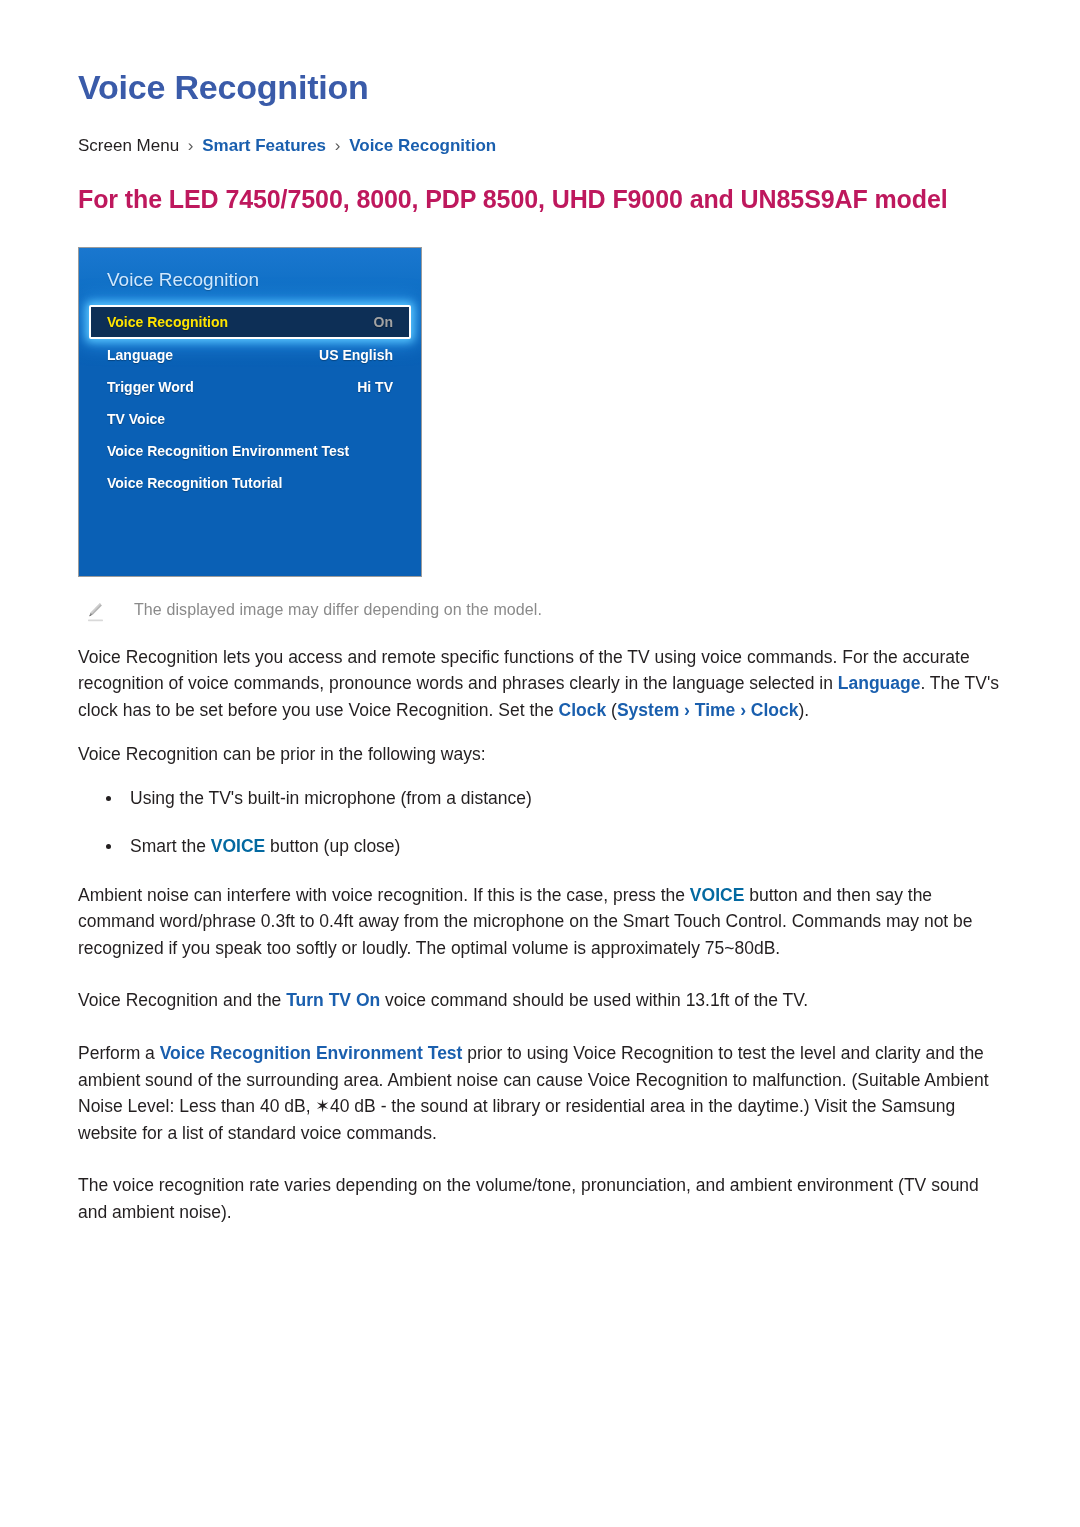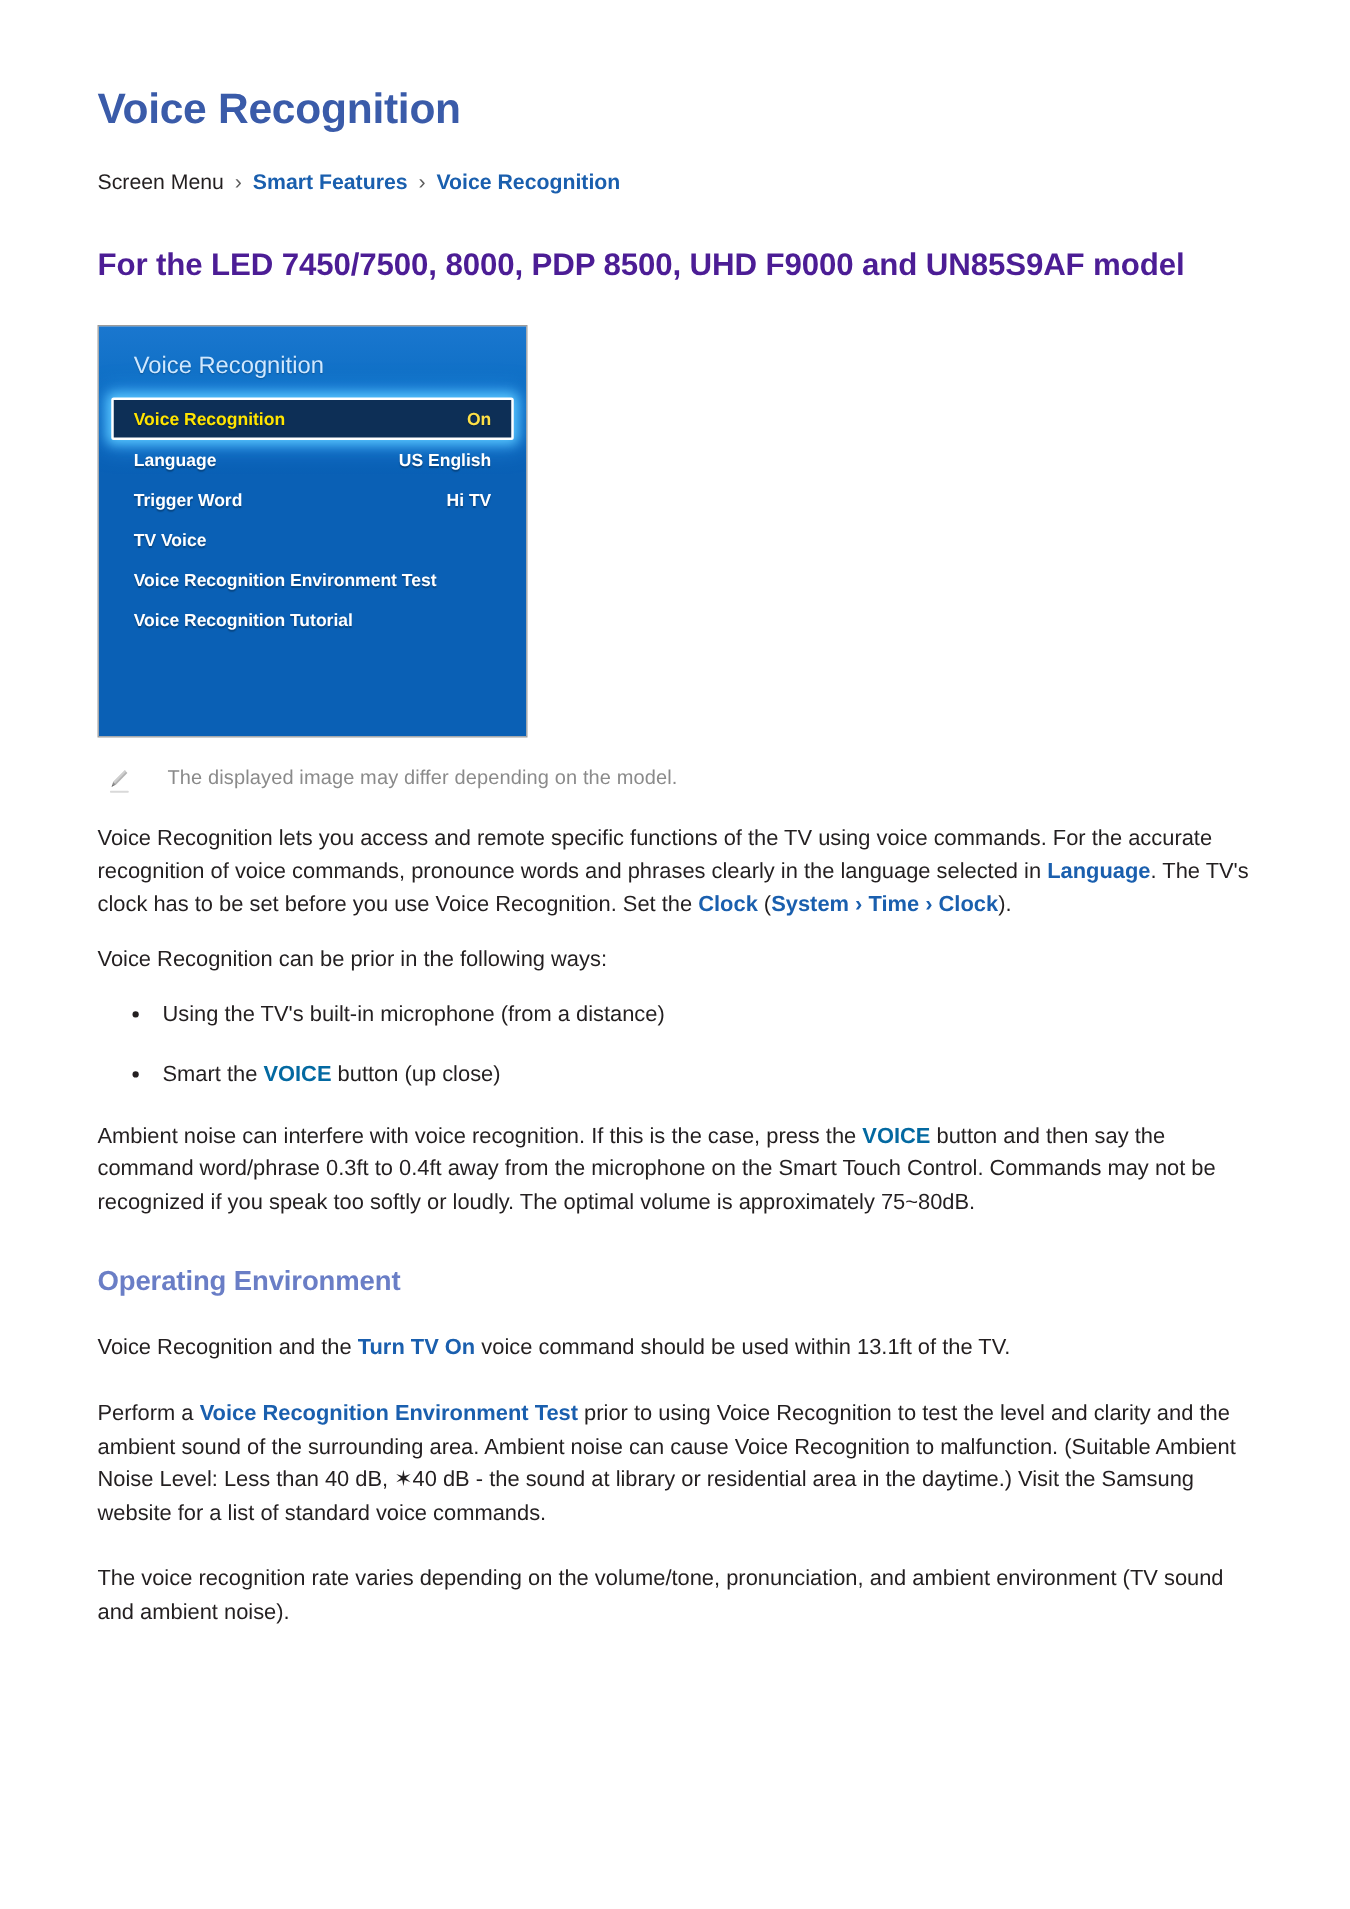--- a/index.html
+++ b/index.html
@@ -43,24 +43,24 @@
     color: #1a5fae;
     font-weight: bold;
   }
   .breadcrumb .sep {
     color: #5c5c5c;
     padding: 0 4px;
   }
 
   
   .model-heading {
-    margin-top: 38px;
+    margin-top: 25px;
     font-size: 25px;
     font-weight: bold;
-    color: #4c1d95;
+    color: #be185d;
     line-height: 1.38;
     max-width: 880px;
     letter-spacing: -0.1px;
   }
 
   
   .tv-panel {
     margin-top: 30px;
     width: 344px;
     height: 330px;
@@ -98,21 +98,21 @@
     background: #0d2f56;
     border: 2px solid #ffffff;
     border-radius: 2px;
     color: #ffe400;
     height: 34px;
     box-shadow: 0 0 9px 3px rgba(90, 200, 255, 0.95),
                 0 0 18px 6px rgba(60, 170, 255, 0.55);
     padding: 0 16px;
   }
   .tv-row.selected .tv-row-value {
-    color: #fde047;
+    color: #a3a3a3;
   }
   .tv-row-value {
     color: #ffffff;
   }
 
   
   .note {
     margin-top: 22px;
     display: flex;
     align-items: flex-start;
@@ -274,21 +274,20 @@
     </li>
     <li>
       <span>Smart the </span><span class="lnk-cyan">VOICE</span><span> button (up close)</span>
     </li>
   </ul>
 
   <p class="body-block">
     <span>Ambient noise can interfere with voice recognition. If this is the case, press the </span><span class="lnk-cyan">VOICE</span><span> button and then say the command word/phrase 0.3ft to 0.4ft away from the microphone on the Smart Touch Control. Commands may not be recognized if you speak too softly or loudly. The optimal volume is approximately 75~80dB.</span>
   </p>
 
-  <h3 class="section-heading">Operating Environment</h3>
 
   <p class="para">
     <span>Voice Recognition and the </span><span class="lnk">Turn TV On</span><span> voice command should be used within 13.1ft of the TV.</span>
   </p>
 
   <p class="para">
     <span>Perform a </span><span class="lnk">Voice Recognition Environment Test</span><span> prior to using Voice Recognition to test the level and clarity and the ambient sound of the surrounding area. Ambient noise can cause Voice Recognition to malfunction. (Suitable Ambient Noise Level: Less than 40 dB, ✶40 dB - the sound at library or residential area in the daytime.) Visit the Samsung website for a list of standard voice commands.</span>
   </p>
 
   <p class="para">The voice recognition rate varies depending on the volume/tone, pronunciation, and ambient environment (TV sound and ambient noise).</p>

